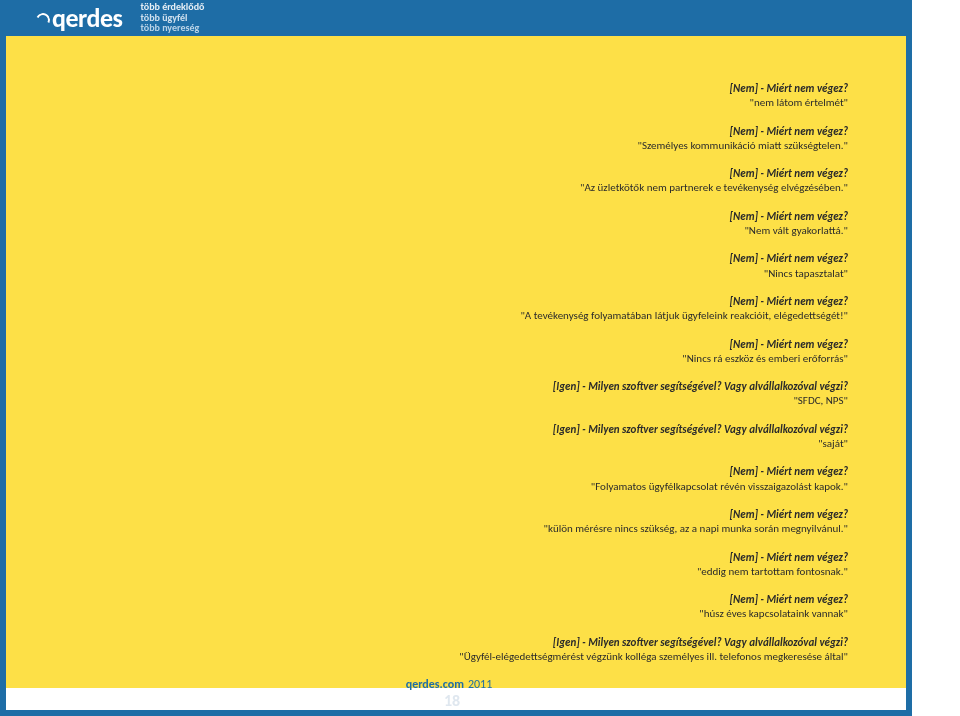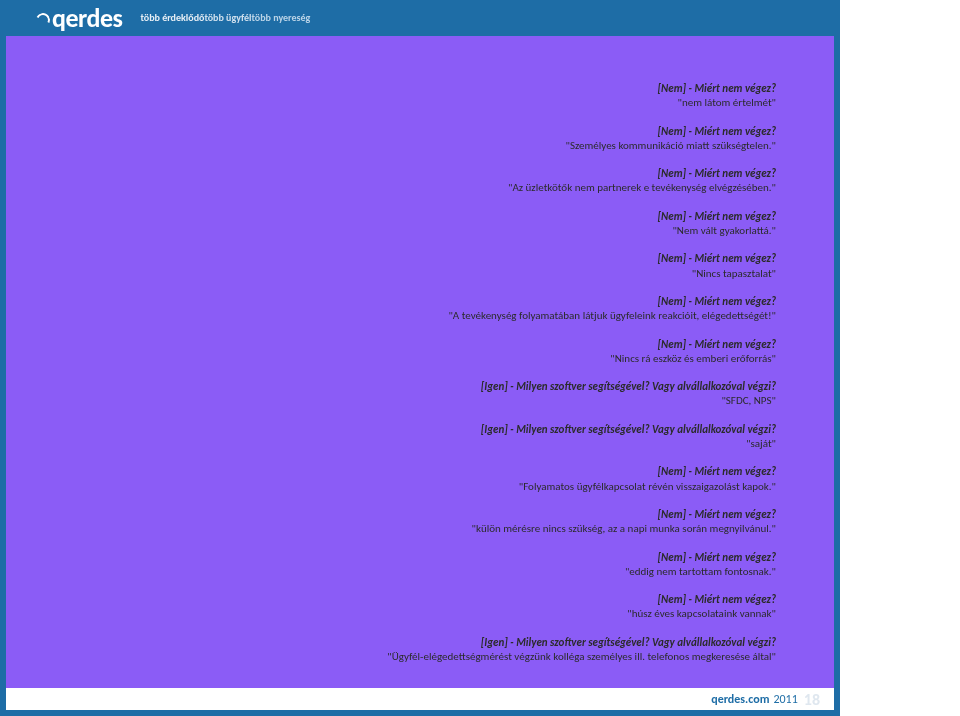--- a/index.html
+++ b/index.html
@@ -1,36 +1,36 @@
 <!DOCTYPE html>
 <html><head>
 <meta charset="utf-8">
 <style>
   * { margin: 0; padding: 0; box-sizing: border-box; }
   html, body { width: 960px; height: 716px; font-family: Calibri, Arial, sans-serif; background: #fff; }
   .page {
-    width: 840px; height: 716px; position: relative; background: #8b5cf6;
+    width: 912px; height: 716px; position: relative; background: #fde047;
     border: 6px solid #1e6da6;
     border-top: none;
   }
   .top-band {
     position: absolute; top: 0; left: 0; right: 0; height: 36px;
     background: #1e6da6; display: flex; align-items: center;
   }
   .logo-wrap {
     display: flex; align-items: baseline; margin-left: 30px; color: #fff;
   }
   .logo-text { font-size: 26px; font-weight: 700; letter-spacing: -0.5px; }
   .logo-arc {
     width: 14px; height: 14px; border: 2px solid #fff; border-color: #fff #fff transparent transparent;
     border-radius: 50%; transform: rotate(-20deg); margin-right: 2px; margin-bottom: 4px;
     display: inline-block;
   }
   .tagline-box {
-    margin-left: 18px; display: flex; justify-content: center;
+    margin-left: 18px; display: flex; flex-direction: column; justify-content: center;
     line-height: 1.05; font-size: 10px;
   }
   .tagline-box > span:nth-child(1) { color: #e6eef5; font-weight: 600; }
   .tagline-box > span:nth-child(2) { color: #cfe0ee; font-weight: 600; }
   .tagline-box > span:nth-child(3) { color: #b9d3e7; font-weight: 600; }
 
   .content {
     position: absolute; top: 44px; left: 0; right: 0; bottom: 24px;
     padding: 38px 58px 10px 58px;
     overflow: hidden;
@@ -38,20 +38,21 @@
   }
   .qa-block { margin-bottom: 14px; font-size: 11px; color: #2b2b2b; line-height: 1.3; }
   .qa-question { font-style: italic; font-weight: 600; }
   .qa-answer { }
 
   .footer {
     position: absolute; left: 0; right: 0; bottom: 0; height: 22px;
     display: flex; align-items: center; justify-content: flex-end;
     padding-right: 14px;
     background: #fff;
+    flex-direction: column;
   }
   .footer-text { font-size: 12px; color: #1e6da6; display: inline-flex; align-items: baseline; gap: 4px; }
   .footer-text .brand { font-weight: 700; }
   .footer-text .year { font-weight: 400; }
   .footer-pagenum { font-size: 16px; font-weight: 700; color: #dfe7ef; margin-left: 6px; }
 </style>
 </head>
 <body>
 
 <div class="page">

